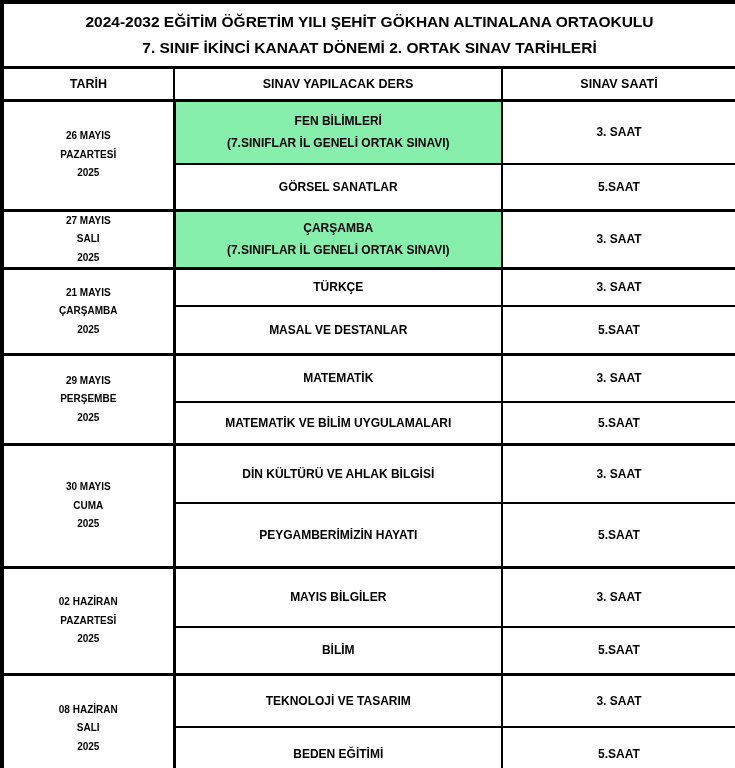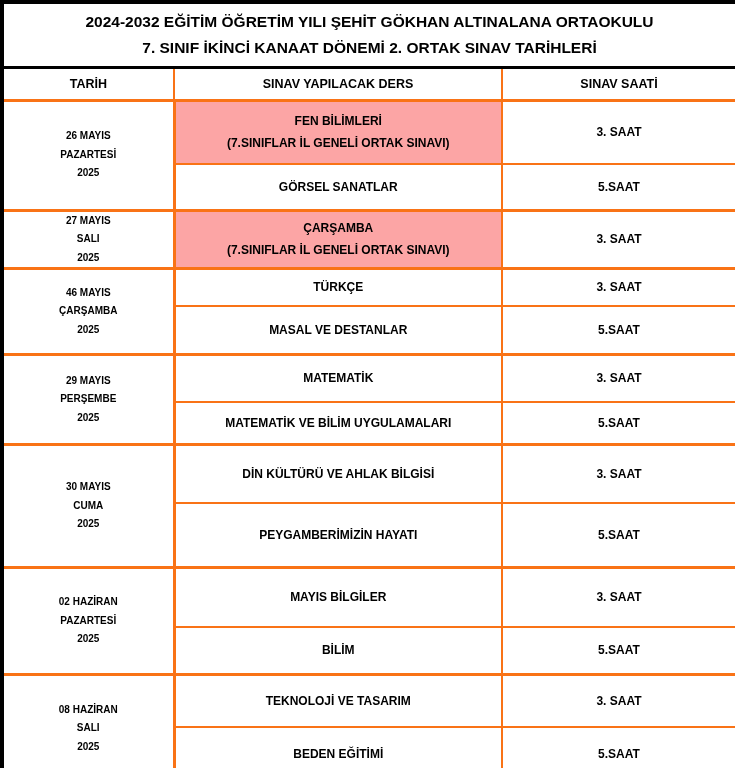--- a/index.html
+++ b/index.html
@@ -14,21 +14,21 @@
     color: #000000;
   }
   table.schedule {
     width: 735px;
     height: 768px;
     border-collapse: collapse;
     table-layout: fixed;
     border: 4px solid #000000;
   }
   td, th {
-    border: 2px solid #f97316;
+    border: 2px solid #000000;
     text-align: center;
     vertical-align: middle;
     padding: 0 4px;
     overflow: hidden;
   }
   .title-cell {
     border: none;
     border-bottom: 3px solid #000000;
     font-size: 15.5px;
     line-height: 1.7;
@@ -45,21 +45,21 @@
     border-right-width: 3px;
   }
   .subject-cell {
     font-size: 12px;
     line-height: 1.9;
   }
   .time-cell {
     font-size: 12px;
     border-right-width: 3px;
   }
-  .hl { background: #fca5a5; }
+  .hl { background: #86efac; }
   tr.group-start td { border-top-width: 3px; }
 </style>
 </head>
 <body>
 
 <table class="schedule">
   <colgroup>
     <col style="width:172px">
     <col style="width:328px">
     <col style="width:235px">
@@ -104,21 +104,21 @@
       </td>
       <td class="subject-cell hl">
         <div>ÇARŞAMBA</div>
         <div>(7.SINIFLAR İL GENELİ ORTAK SINAVI)</div>
       </td>
       <td class="time-cell">3. SAAT</td>
     </tr>
 
     <tr class="group-start" style="height:37px">
       <td class="date-cell" rowspan="2">
-        <div>46 MAYIS</div>
+        <div>21 MAYIS</div>
         <div>ÇARŞAMBA</div>
         <div>2025</div>
       </td>
       <td class="subject-cell">TÜRKÇE</td>
       <td class="time-cell">3. SAAT</td>
     </tr>
     <tr style="height:49px">
       <td class="subject-cell">MASAL VE DESTANLAR</td>
       <td class="time-cell">5.SAAT</td>
     </tr>

